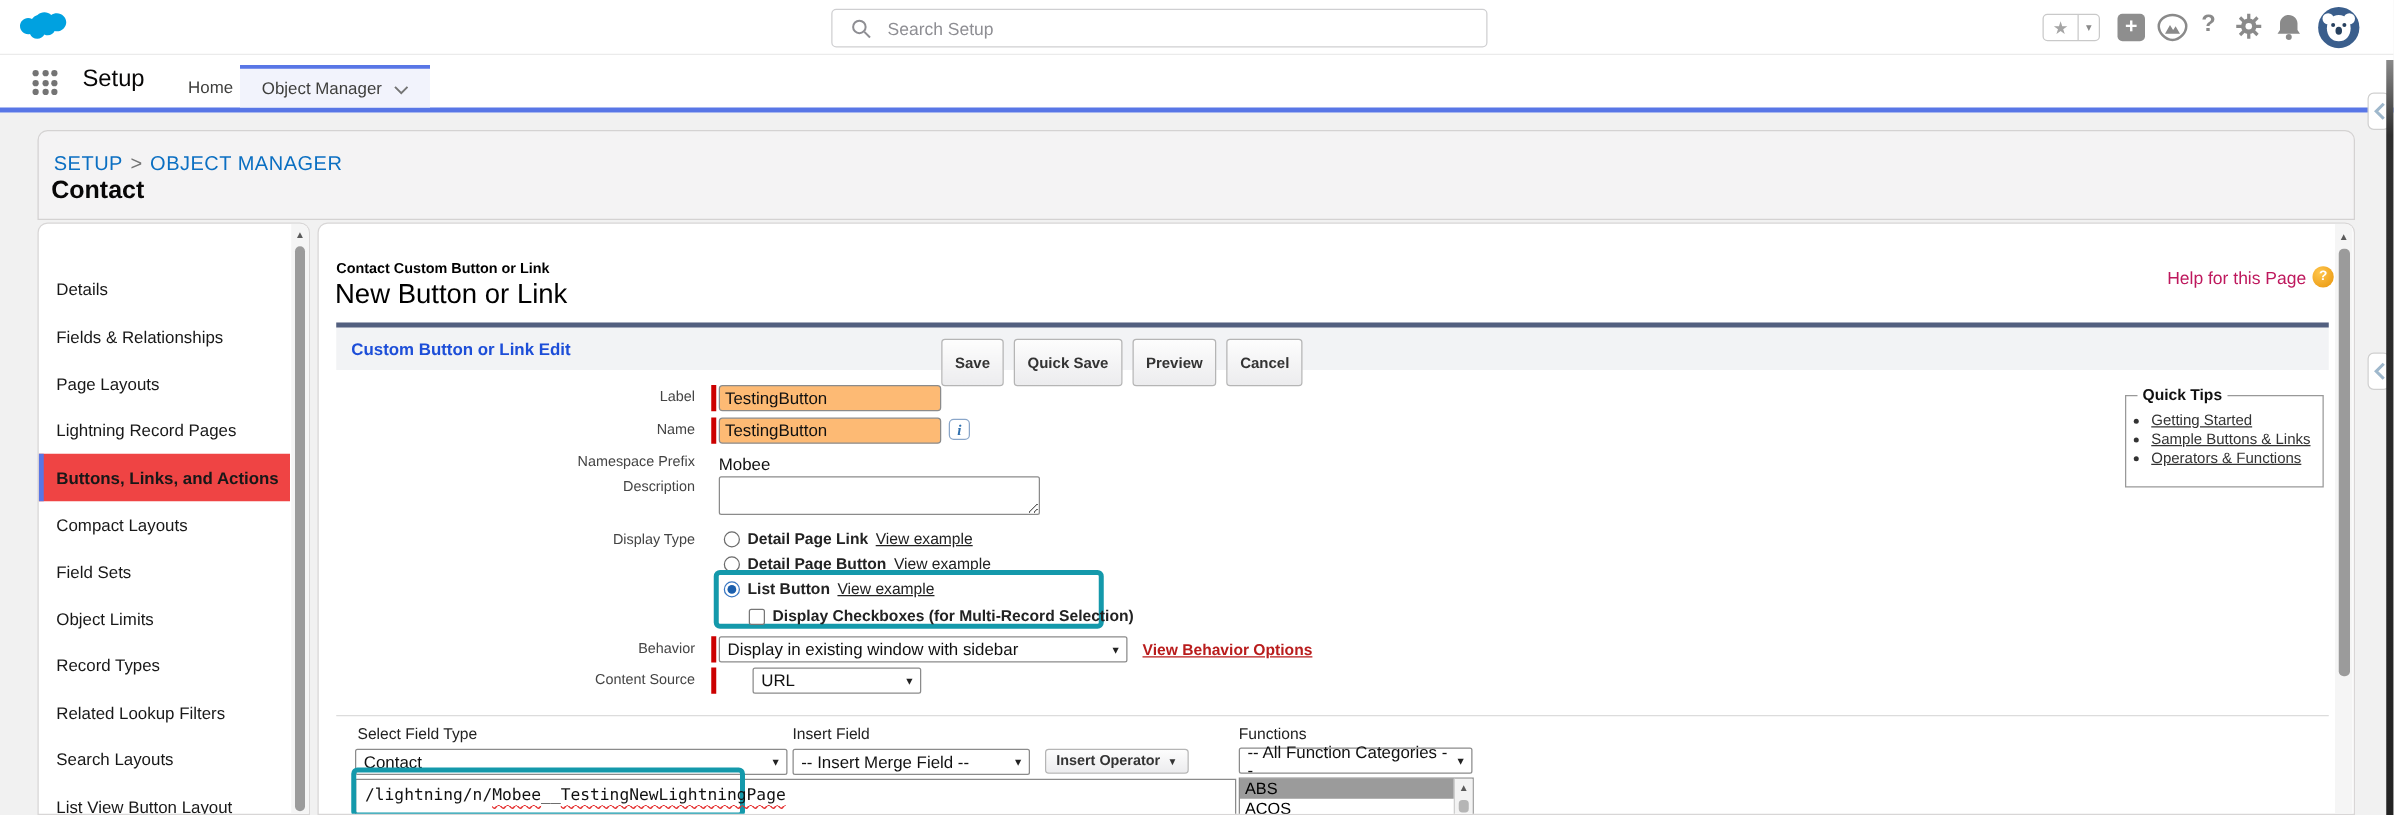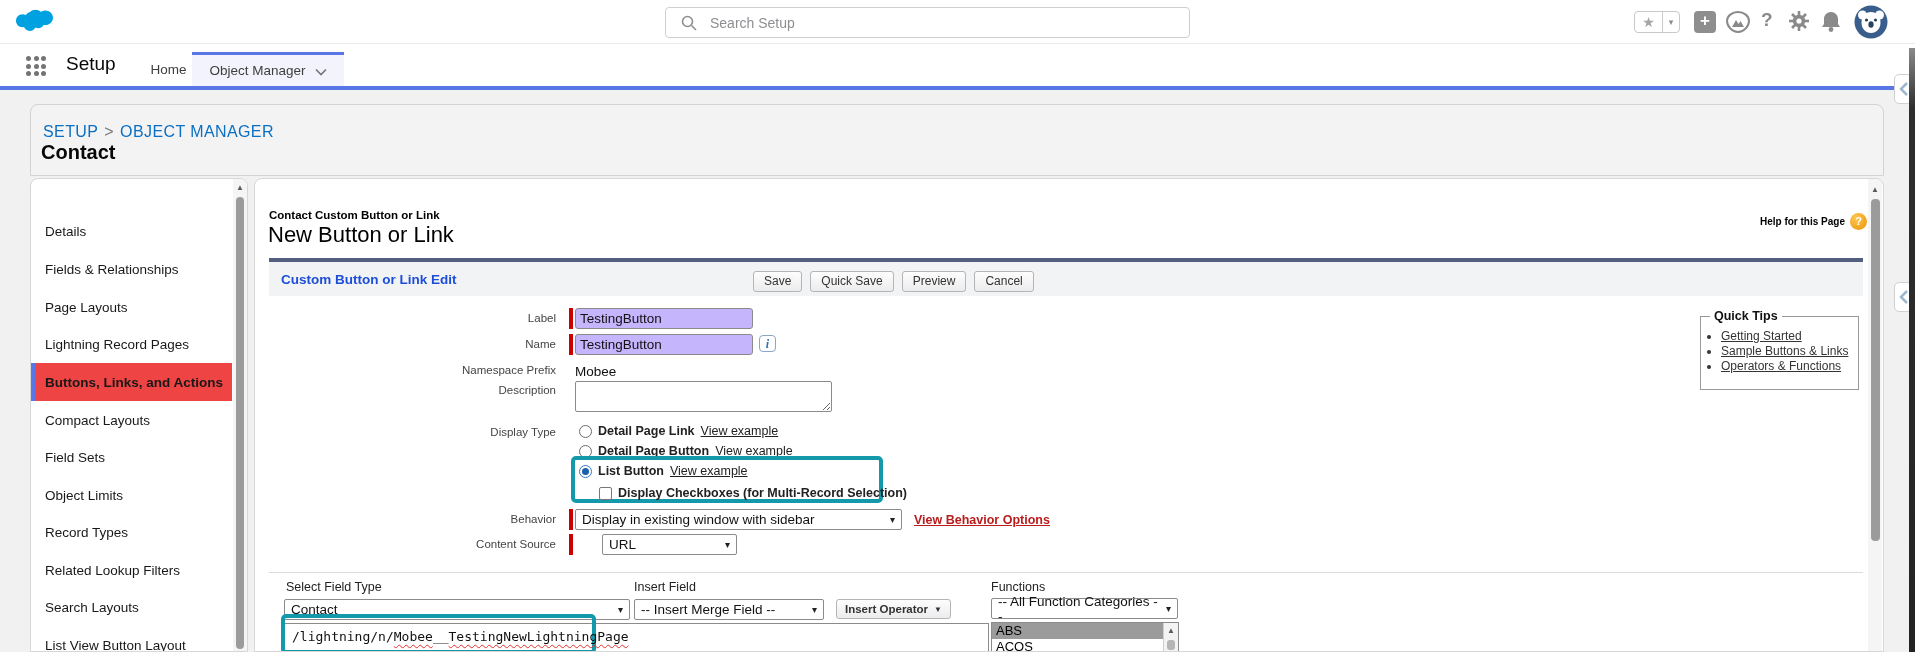--- a/index.html
+++ b/index.html
@@ -46,31 +46,31 @@
   .side-item.sel { background:#ef4444; border-left:4px solid #5876e6; padding-left:10px; font-weight:bold; }
   .side-scroll { position:absolute; left:202px; top:0; width:14px; height:474px; background:#f5f5f5; }
   .scroll-arrow { position:absolute; left:0; width:14px; height:14px; color:#5b5b5b; font-size:8px; text-align:center; line-height:14px; }
   .side-thumb { position:absolute; left:3px; top:18px; width:8px; height:452px; background:#9b9b9b; border-radius:4px; }
 
   
   .main-card { position:absolute; left:254px; top:178px; width:1630px; height:474px; background:#fff; border:1px solid #d8d6d6; border-radius:8px 8px 0 0; overflow:hidden; }
   .m-sub { position:absolute; left:14px; top:30px; font-size:11.5px; font-weight:bold; color:#000; }
   .m-title { position:absolute; left:13px; top:43px; font-size:22px; color:#000; }
   .help-wrap { position:absolute; right:16px; top:34px; display:flex; align-items:center; gap:5px; }
-  .help-link { font-size:10px; color:#000000; text-decoration:none;font-weight:bold; }
+  .help-link { font-size:14px; color:#be185d; text-decoration:none; }
   .help-q { width:17px; height:17px; border-radius:50%; background:radial-gradient(circle at 35% 30%, #ffc64d, #e8940a); color:#fff; font-size:11px; font-weight:bold; text-align:center; line-height:17px; }
 
   .section-bar { position:absolute; left:14px; top:79px; width:1594px; height:38px; background:#f2f3f5; border-top:4px solid #525f7f; }
   .section-title { position:absolute; left:12px; top:10px; font-size:13.5px; font-weight:bold; color:#1d4ed8; }
   .btn-row { position:absolute; left:484px; top:9px; display:flex; gap:8px; }
-  .c-btn { height:21px; padding:0 10px; background:linear-gradient(#fdfdfd,#ececee); border:1px solid #b5b5b5; border-radius:3px; font-size:12px; font-weight:normal; color:#333; font-family:"Liberation Sans",sans-serif; line-height:19px; cursor:pointer;text-align:center; }
+  .c-btn { height:38px; padding:0 10px; background:linear-gradient(#fdfdfd,#ececee); border:1px solid #b5b5b5; border-radius:3px; font-size:12px; font-weight:bold; color:#333; font-family:"Liberation Sans",sans-serif; line-height:19px; cursor:pointer;text-align:center; }
 
   .flabel { position:absolute; left:81px; width:220px; text-align:right; font-size:11.5px; font-weight:normal; color:#444; }
   .reqbar { position:absolute; left:314px; width:4px; height:21px; background:#c00; }
-  .sf-input { position:absolute; left:320px; width:178px; height:21px; background:#c4b5fd; border:1px solid #8b8b8b; border-radius:3px; font-size:13.5px; padding:0 4px; font-family:"Liberation Sans",sans-serif; color:#111; }
+  .sf-input { position:absolute; left:320px; width:178px; height:21px; background:#fdba74; border:1px solid #8b8b8b; border-radius:3px; font-size:13.5px; padding:0 4px; font-family:"Liberation Sans",sans-serif; color:#111; }
   .plain-val { position:absolute; left:320px; font-size:13.5px; color:#111; }
   .sf-textarea { position:absolute; left:320px; top:202px; width:257px; height:31px; border:1px solid #8b8b8b; border-radius:2px; background:#fff; resize:both; }
   .radio-row { position:absolute; left:324px; display:flex; align-items:center; gap:6px; height:16px; }
   .radio { width:13px; height:13px; border:1px solid #6b6b6b; border-radius:50%; background:#fff; }
   .radio.on { border:1px solid #3a77c2; display:flex; align-items:center; justify-content:center; }
   .radio.on i { display:block; width:7px; height:7px; border-radius:50%; background:#1b5fad; }
   .ropt { font-size:12.5px; font-weight:bold; color:#222; }
   .vex { font-size:12.5px; color:#222; text-decoration:underline; }
   .checkbox { width:13px; height:13px; border:1px solid #777; border-radius:2px; background:#fff; }
   .teal-box { position:absolute; border:4px solid #1499ab; border-radius:5px; }

